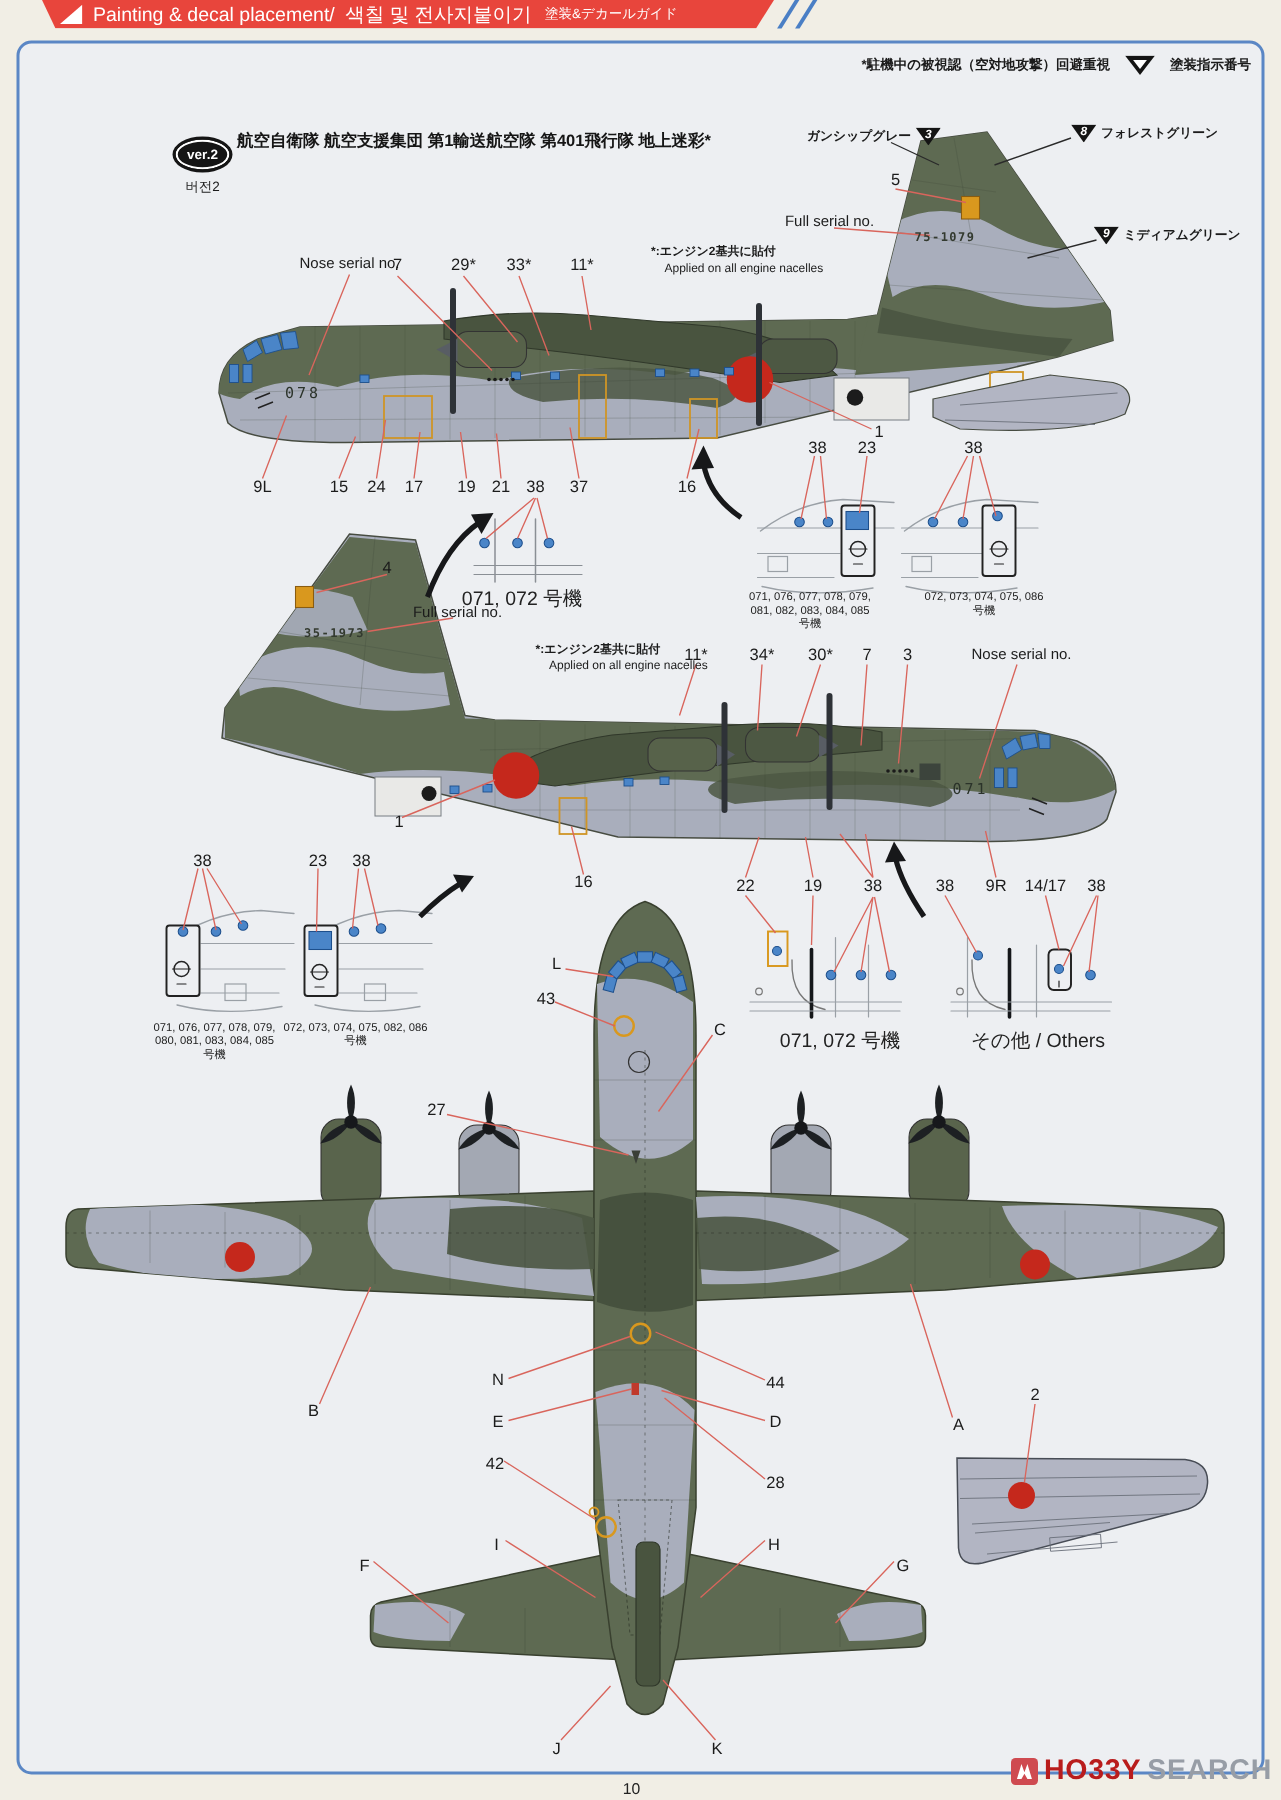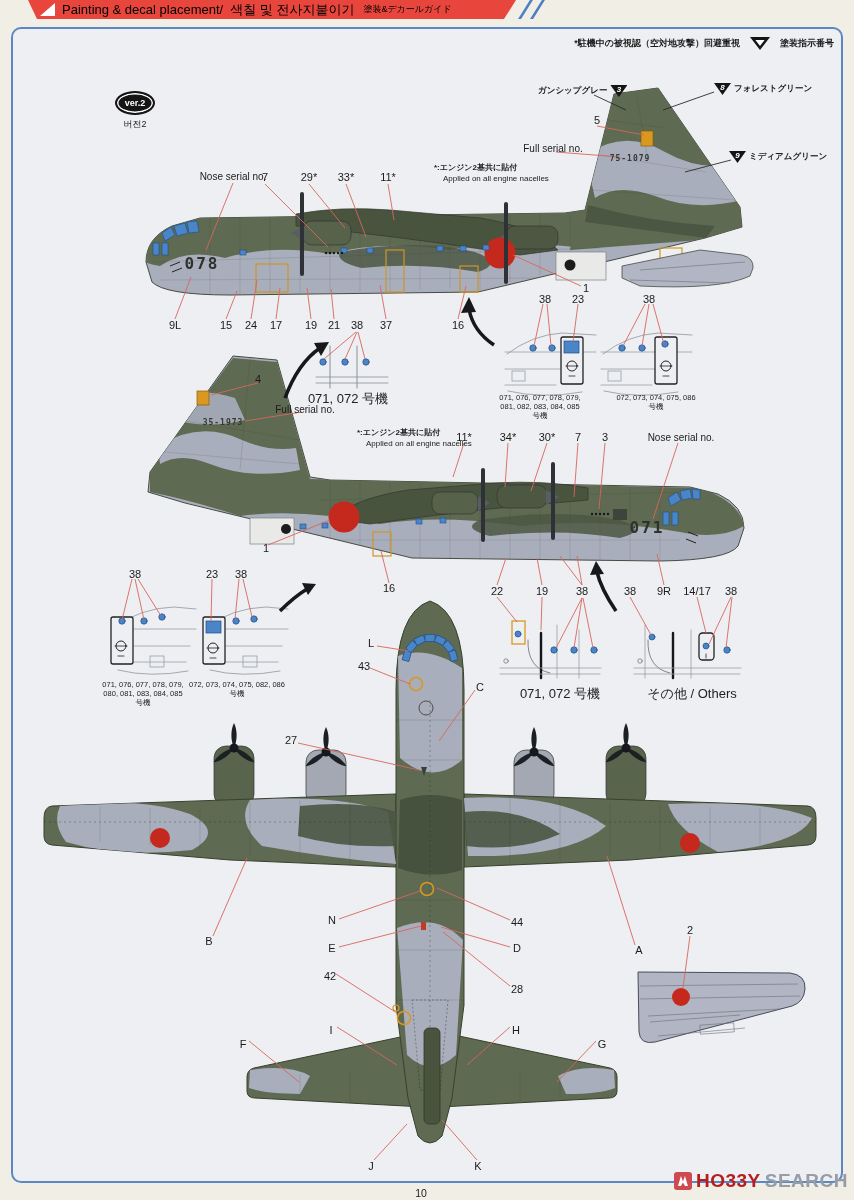--- a/index.html
+++ b/index.html
@@ -1,36 +1,36 @@
 <!DOCTYPE html>
 <html><head>
 <meta charset="utf-8">
 <style>
   *{margin:0;padding:0;box-sizing:border-box}
   html,body{width:854px;height:1200px}
   body{font-family:"Liberation Sans",sans-serif;background:#f1eee5;position:relative;overflow:hidden}
   .page{position:absolute;inset:0;background:#f1eee5}
   
-  .banner{position:absolute;left:28px;top:0;height:19px;width:488px;background:#e8453c;color:#000000;
+  .banner{position:absolute;left:28px;top:0;height:19px;width:488px;background:#e8453c;color:#ffffff;
     display:flex;align-items:center;gap:7px;padding-left:12px;
     clip-path:polygon(0 0,100% 0,calc(100% - 12px) 100%,9px 100%)}
   .banner-notch{width:15px;height:13px;background:#fff;clip-path:polygon(0 100%,100% 0,100% 100%);flex:0 0 auto}
   .b-en,.b-ko{font-size:13px;white-space:nowrap}
   .b-ja{font-size:9px;font-weight:normal;white-space:nowrap;margin-left:2px}
   .slash{position:absolute;top:0;width:3px;height:19px;background:#4a7fc5;transform:skewX(-32deg)}
   .s1{left:524px}.s2{left:536px}
   
   .panel{position:absolute;left:11px;top:27px;width:832px;height:1156px;background:#edeff2;
     border:2px solid #5b87c5;border-radius:10px}
   svg.art{position:absolute;left:0;top:0}
   
   .lbl{position:absolute;transform:translate(-50%,-50%);font-size:11px;color:#1b1b1b;white-space:nowrap}
   .s10{font-size:10px}
   .serial{font-family:"DejaVu Sans Mono",monospace;font-weight:bold;font-size:8px;letter-spacing:1px;color:#333a2f}
-  .nosenum{font-family:"DejaVu Sans Mono",monospace;font-weight:bold;font-size:16px;letter-spacing:2px;color:#2b332a}
+  .nosenum{font-family:"DejaVu Sans Mono",monospace;font-weight:normal;font-size:10px;letter-spacing:2px;color:#2b332a}
   .cap{position:absolute;transform:translateX(-50%);display:flex;flex-direction:column;align-items:center;
     font-size:7.5px;line-height:9px;color:#222;white-space:nowrap}
   .cap1{position:absolute;transform:translateX(-50%);font-size:13px;color:#222;white-space:nowrap}
   .note{position:absolute;display:flex;flex-direction:column;font-size:8px;line-height:10.5px;color:#1b1b1b;white-space:nowrap}
   .note .nja{font-weight:bold}
   .note .nen{padding-left:9px}
   
   .badge{position:absolute;left:113px;top:91px;width:44px;text-align:center}
   .badge-oval{width:40px;height:24px;margin:0 auto;background:#151515;border:2px solid #151515;border-radius:50%;
     color:#fff;font-size:9px;font-weight:bold;display:flex;align-items:center;justify-content:center;box-shadow:inset 0 0 0 1.5px #fff}
@@ -384,20 +384,21 @@
     <span class="tri2">
         <span class="tri2i"></span>
       </span>
     <span>塗装指示番号</span>
   </div>
 
   <div class="badge">
     <div class="badge-oval">ver.2</div>
     <div class="badge-ko">버전2</div>
   </div>
+  <div class="t-ja">航空自衛隊 航空支援集団 第1輸送航空隊 第401飛行隊 地上迷彩*</div>
 
   <div class="paint" style="left:538px;top:85px">
     <span>ガンシップグレー</span>
       <span class="tri"><i>3</i></span>
   </div>
   <div class="paint" style="left:714px;top:83px">
     <span class="tri"><i>8</i></span>
       <span>フォレストグリーン</span>
   </div>
   <div class="paint" style="left:729px;top:151px">

